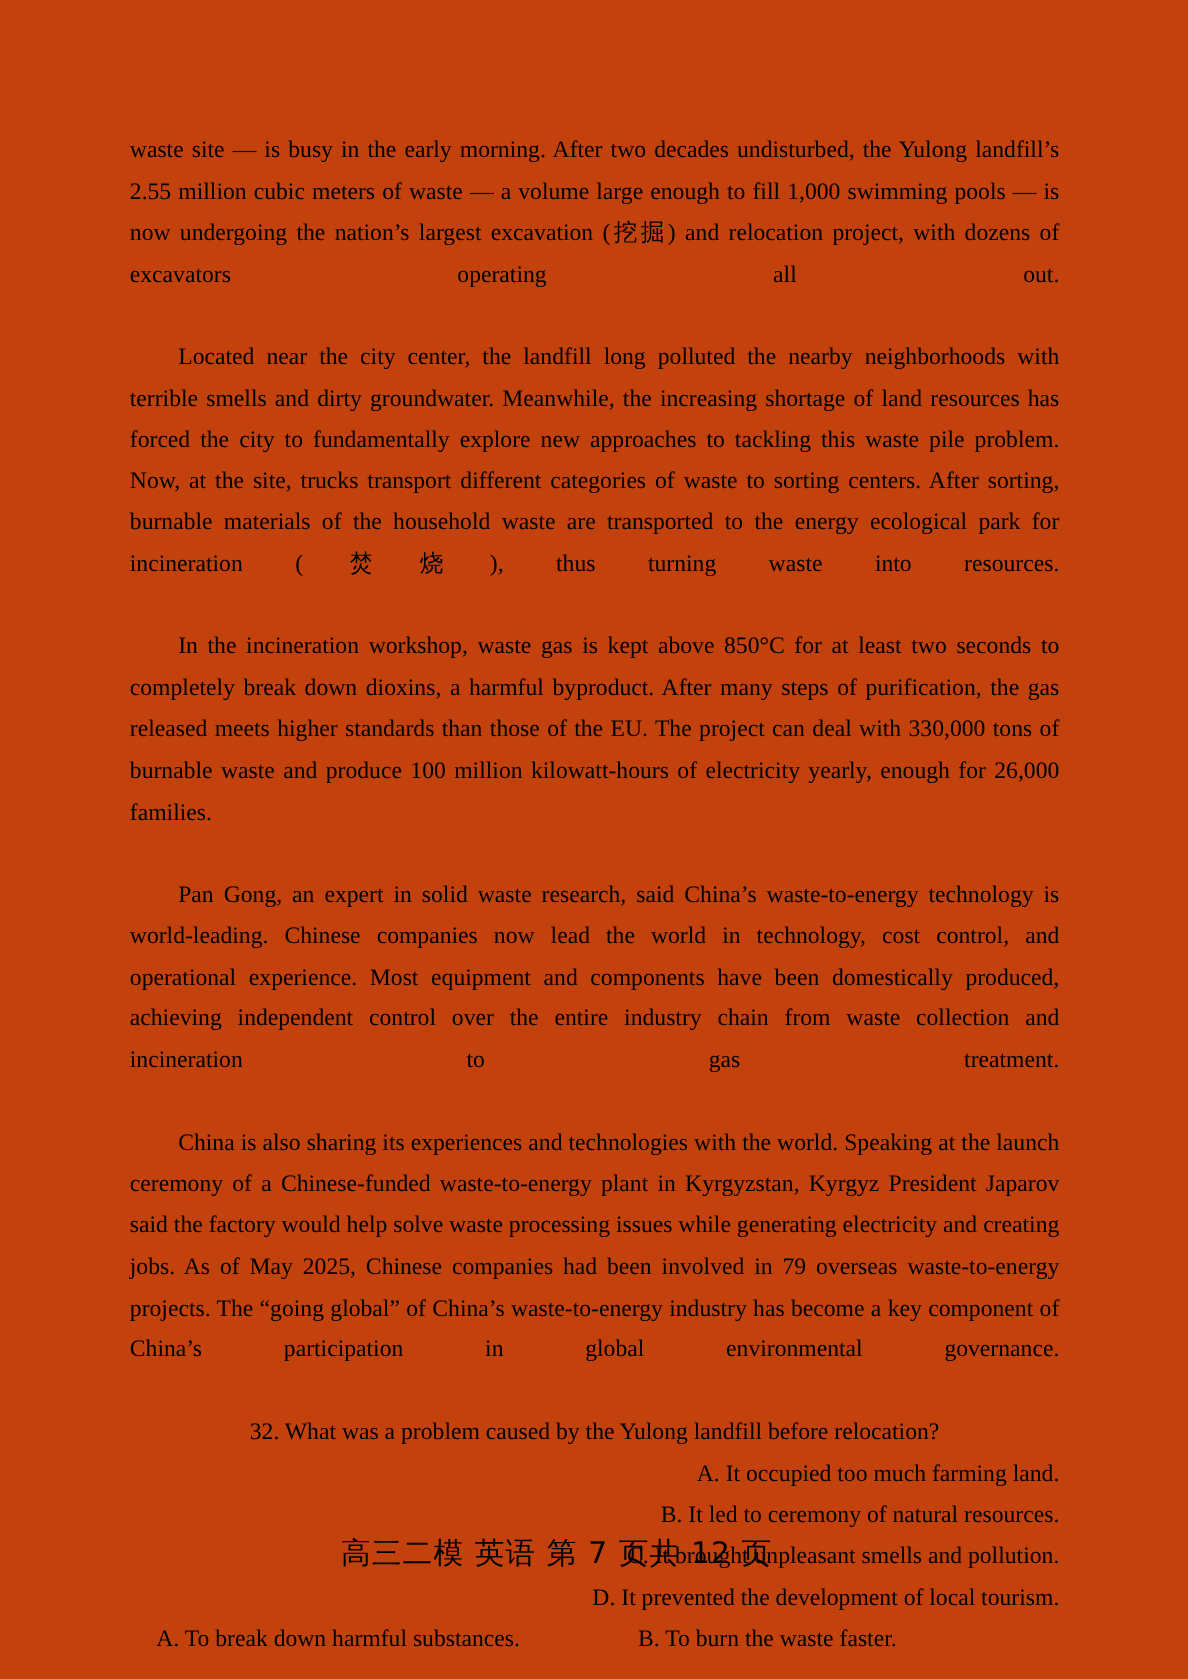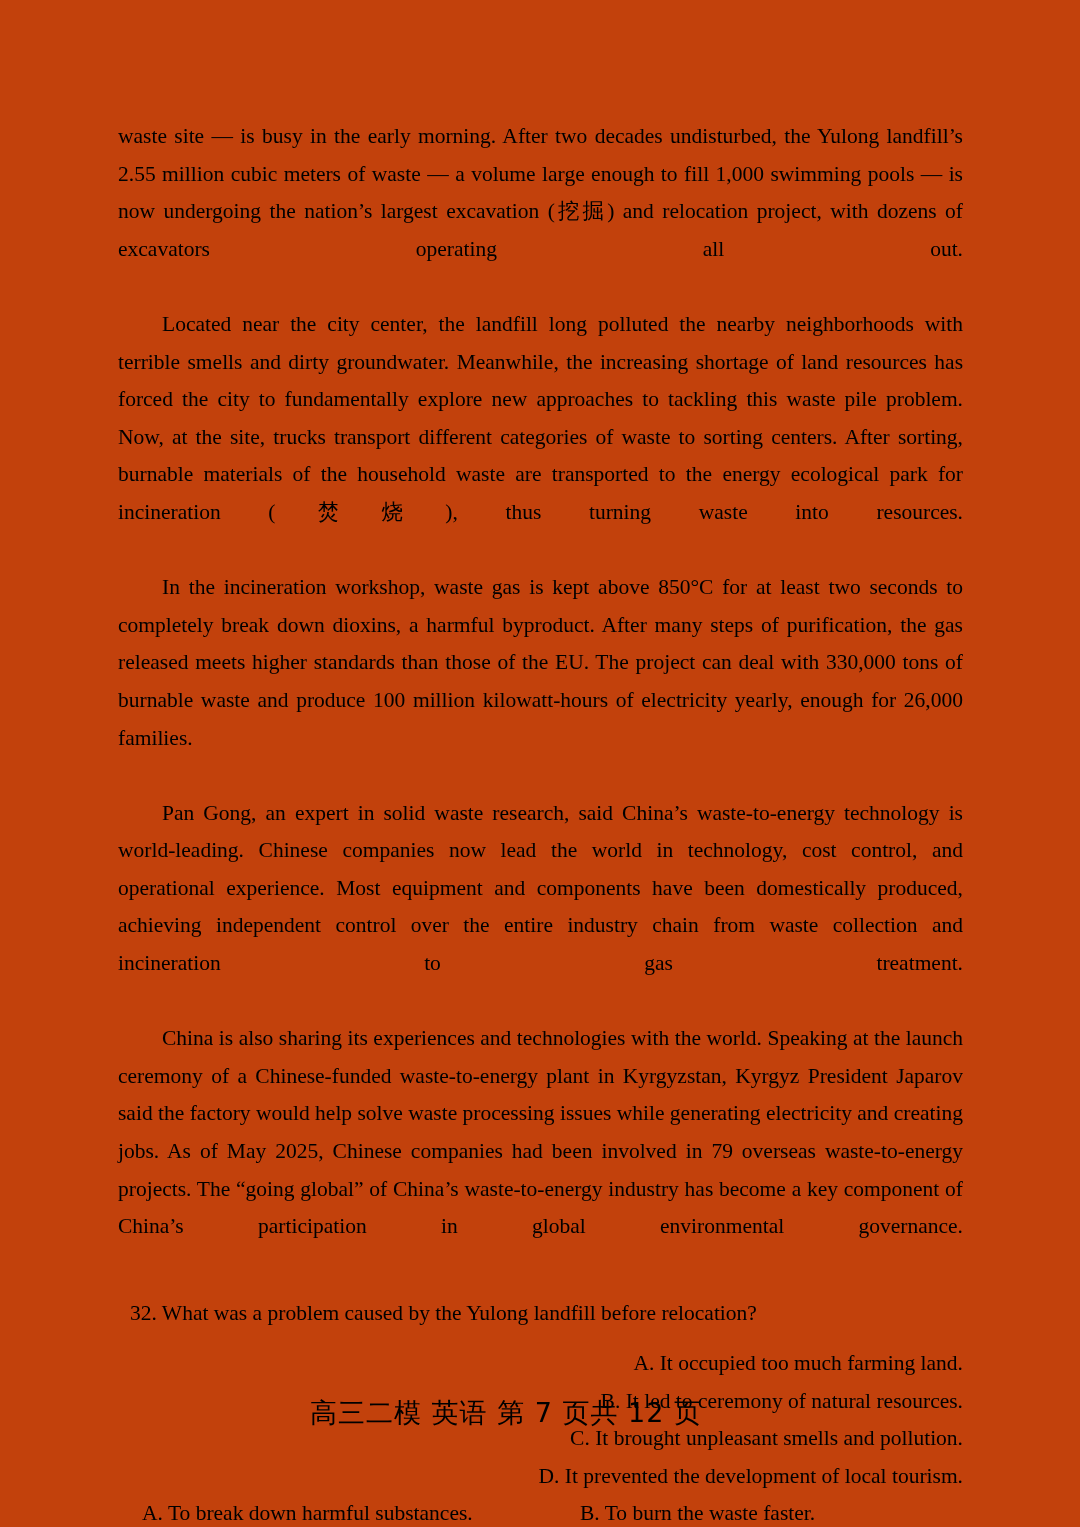--- a/index.html
+++ b/index.html
@@ -43,24 +43,24 @@
 
   
   .para:after {
     content: "";
     display: inline-block;
     width: 100%;
   }
 
   
   .question {
-    margin: 12px;
+    margin: 0;
     font-size: 21.5px;
     line-height: 37.6px;
-    text-align: left;
+    text-align: center;
   }
 
   .options {
     margin: 0;
     padding: 0;
     list-style: none;
   }
 
   .option {
     font-size: 21.5px;

